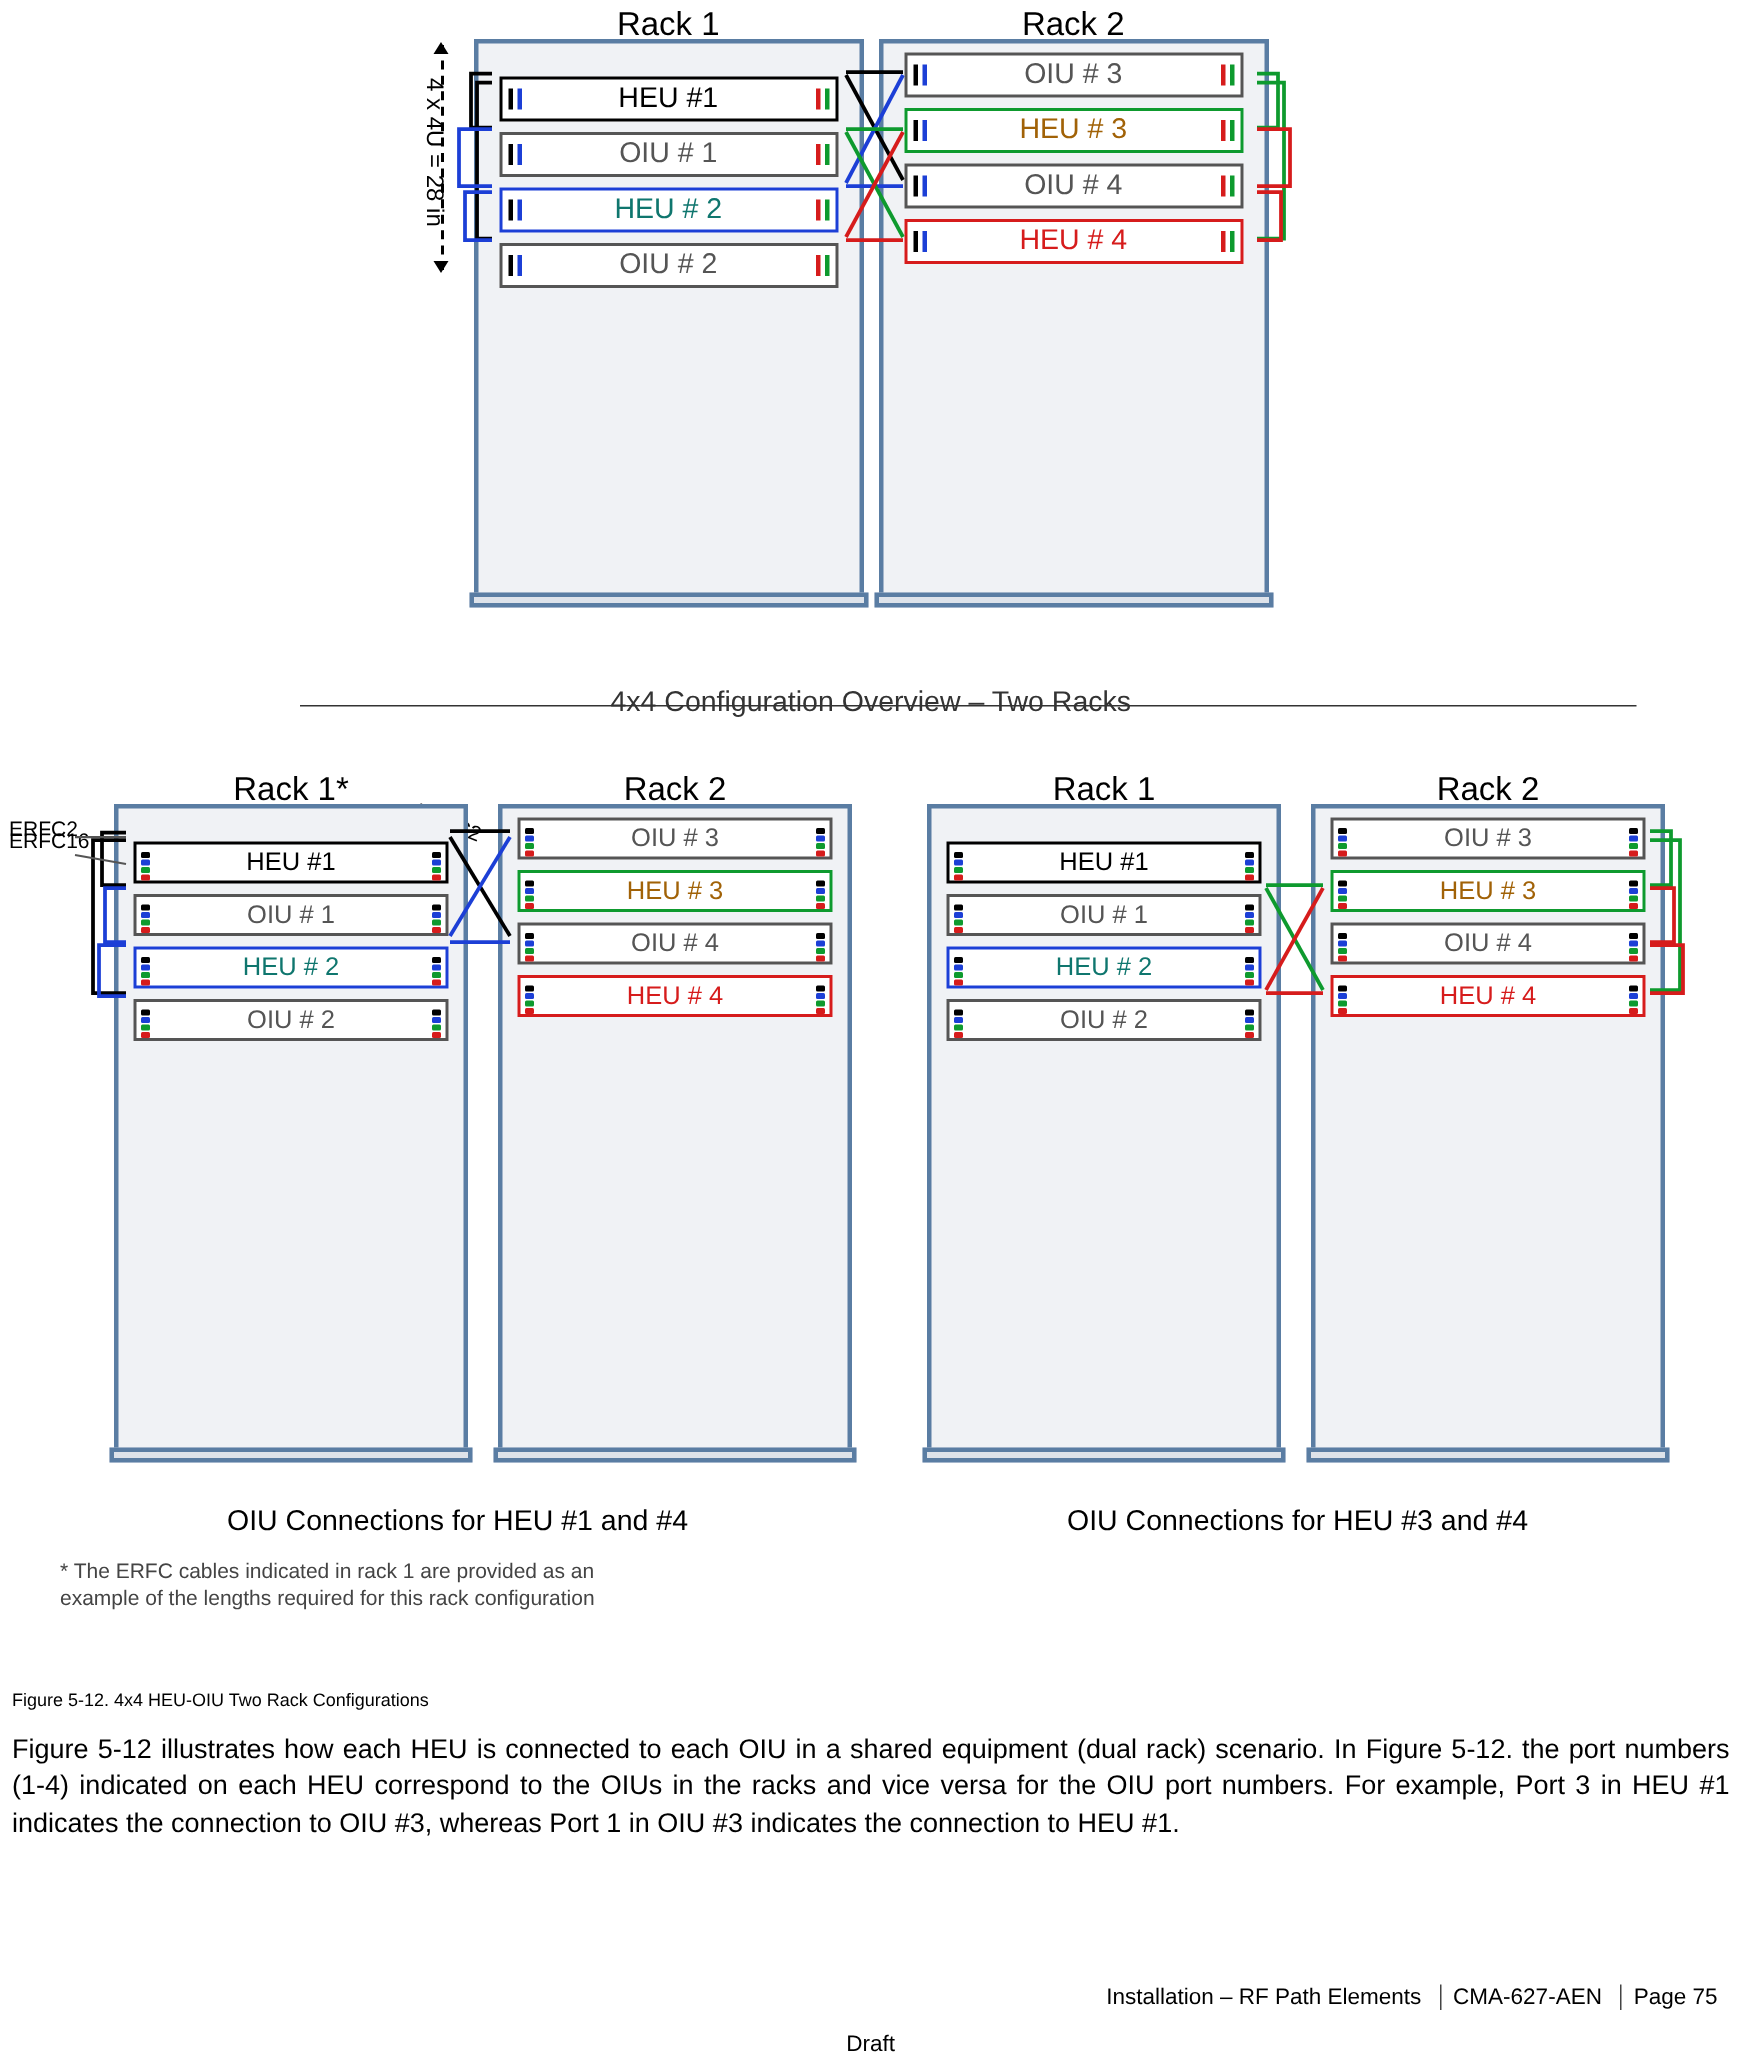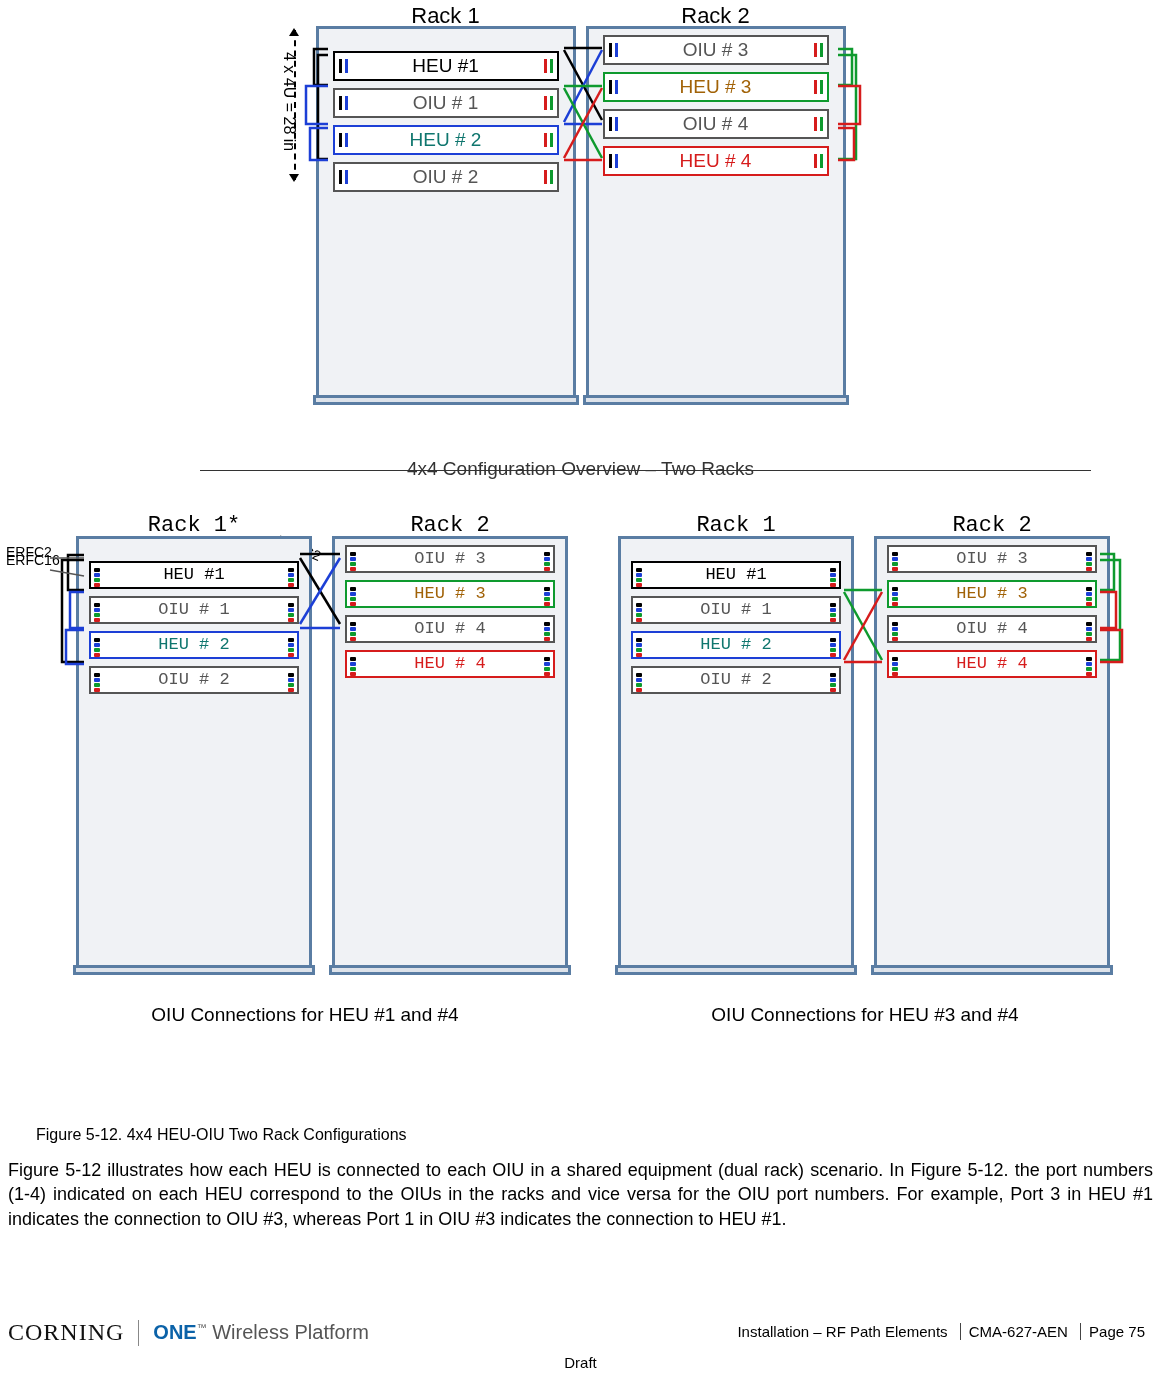--- a/index.html
+++ b/index.html
@@ -34,38 +34,38 @@
   .topcap { position:absolute; bottom:-40px; left:0; right:0; text-align:center; font-size:19px; color:#333; }
   .hr { position:absolute; left:200px; right:70px; top:470px; border-top:1px solid #333; }
 
   
   svg.wire { position:absolute; top:0; left:0; width:100%; height:100%; pointer-events:none; }
 
   
   .botwrap { position:absolute; top:500px; left:0; right:0; height:580px; }
   .botfig  { position:absolute; top:0; width:530px; height:560px; }
   .botfig.left { left:40px; } .botfig.right { left:600px; }
-  .botrack { position:absolute; top:36px; width:236px; height:434px; border:3px solid #5a7da3; background:#f0f2f5;font-family:Liberation Mono, monospace;}
+  .botrack { position:absolute; top:36px; width:236px; height:434px; border:3px solid #5a7da3; background:#f0f2f5;}
   .botrack .rackfoot{bottom:-8px;}
   .botfig.left  .botrack.a{left:36px;} .botfig.left  .botrack.b{left:292px;}
   .botfig.right .botrack.a{left:18px;} .botfig.right .botrack.b{left:274px;}
   .botrack .rackheader{top:-26px;}
   .botrack .unitstack{top:6px; left:10px; right:10px;}
   .botrack .unit{height:28px;line-height:24px;font-size:17px;margin-bottom:7px;}
   .portdots{position:absolute;top:4px;bottom:4px;width:6px;}
   .portdots span{display:block;width:6px;height:4px;margin:1px 0;border-radius:1px;}
   .portdots.l{left:3px;} .portdots.r{right:3px;}
 
   .subcap{position:absolute;bottom:34px;left:0;right:0;text-align:center;font-size:19px;}
   .footnote{position:absolute; bottom:-14px; left:0; width:370px; font-size:14px; color:#444; line-height:1.25;}
   .erfc{position:absolute; font-size:14px; color:#000;}
 
   
   .copy{position:absolute; top:1126px; left:8px; right:8px;}
-  .copy .cap{font-size:16px; margin-bottom:14px;margin-left:28px;}
+  .copy .cap{font-size:12px; margin-bottom:14px;}
   .copy .para{font-size:18px; line-height:1.35; text-align:justify;}
 
   
   .footer{position:absolute; bottom:16px; left:8px; right:8px; height:46px;}
   .brandline{display:flex; align-items:center; gap:14px;}
   .brand{font-family:"Times New Roman",serif; font-size:24px; letter-spacing:1px; color:#111;}
   .sep{width:1px;height:26px;background:#888;}
   .platform{font-size:20px;color:#555;}
   .platform b{color:#0b62a8;}
   .platform sup{font-size:10px;color:#555;}
@@ -252,20 +252,21 @@
         <path d="M44 130 H26 V164 H44" stroke="#1c3fd6" stroke-width="2.5" fill="none"></path>
         <line x1="260" y1="54" x2="300" y2="54" stroke="#000" stroke-width="2.5"></line>
         <line x1="260" y1="58" x2="300" y2="124" stroke="#000" stroke-width="2.5"></line>
         <line x1="260" y1="124" x2="300" y2="58" stroke="#1c3fd6" stroke-width="2.5"></line>
         <line x1="260" y1="128" x2="300" y2="128" stroke="#1c3fd6" stroke-width="2.5"></line>
         <line x1="10" y1="58" x2="44" y2="58" stroke="#555" stroke-width="1.5"></line>
         <line x1="10" y1="70" x2="44" y2="76" stroke="#555" stroke-width="1.5"></line>
       </svg>
 
       <div class="subcap">OIU Connections for HEU #1 and #4</div>
+      <div class="footnote">* The ERFC cables indicated in rack 1 are provided as an example of the lengths required for this rack configuration</div>
     </div>
 
     <div class="botfig right">
       <div class="botrack a">
         <div class="rackheader">Rack 1</div>
         <div class="unitstack" id="br-r1">
             <div class="unit bk">HEU #1<div class="portdots l">
                 <span class="d-bk"></span>
                 <span class="d-bl"></span>
                 <span class="d-gn"></span>
@@ -377,27 +378,20 @@
       <div class="subcap">OIU Connections for HEU #3 and #4</div>
     </div>
   </div>
 
   <div class="copy">
     <div class="cap">Figure 5-12. 4x4 HEU-OIU Two Rack Configurations</div>
     <div class="para">Figure 5-12 illustrates how each HEU is connected to each OIU in a shared equipment (dual rack) scenario. In Figure 5-12. the port numbers (1-4) indicated on each HEU correspond to the OIUs in the racks and vice versa for the OIU port numbers. For example, Port 3 in HEU #1 indicates the connection to OIU #3, whereas Port 1 in OIU #3 indicates the connection to HEU #1.</div>
   </div>
 
   <div class="footer">
-    <div class="brandline">
-      <span class="brand">CORNING</span>
-      <span class="sep"></span>
-      <span class="platform">
-        <b>ONE</b><sup>™</sup><span> Wireless Platform</span>
-      </span>
-    </div>
     <div class="ftright">
       <span>Installation – RF Path Elements</span>
       <span>CMA-627-AEN</span>
       <span>Page 75</span>
     </div>
     <div class="draft">Draft</div>
   </div>
 </div>
 
 </body></html>

